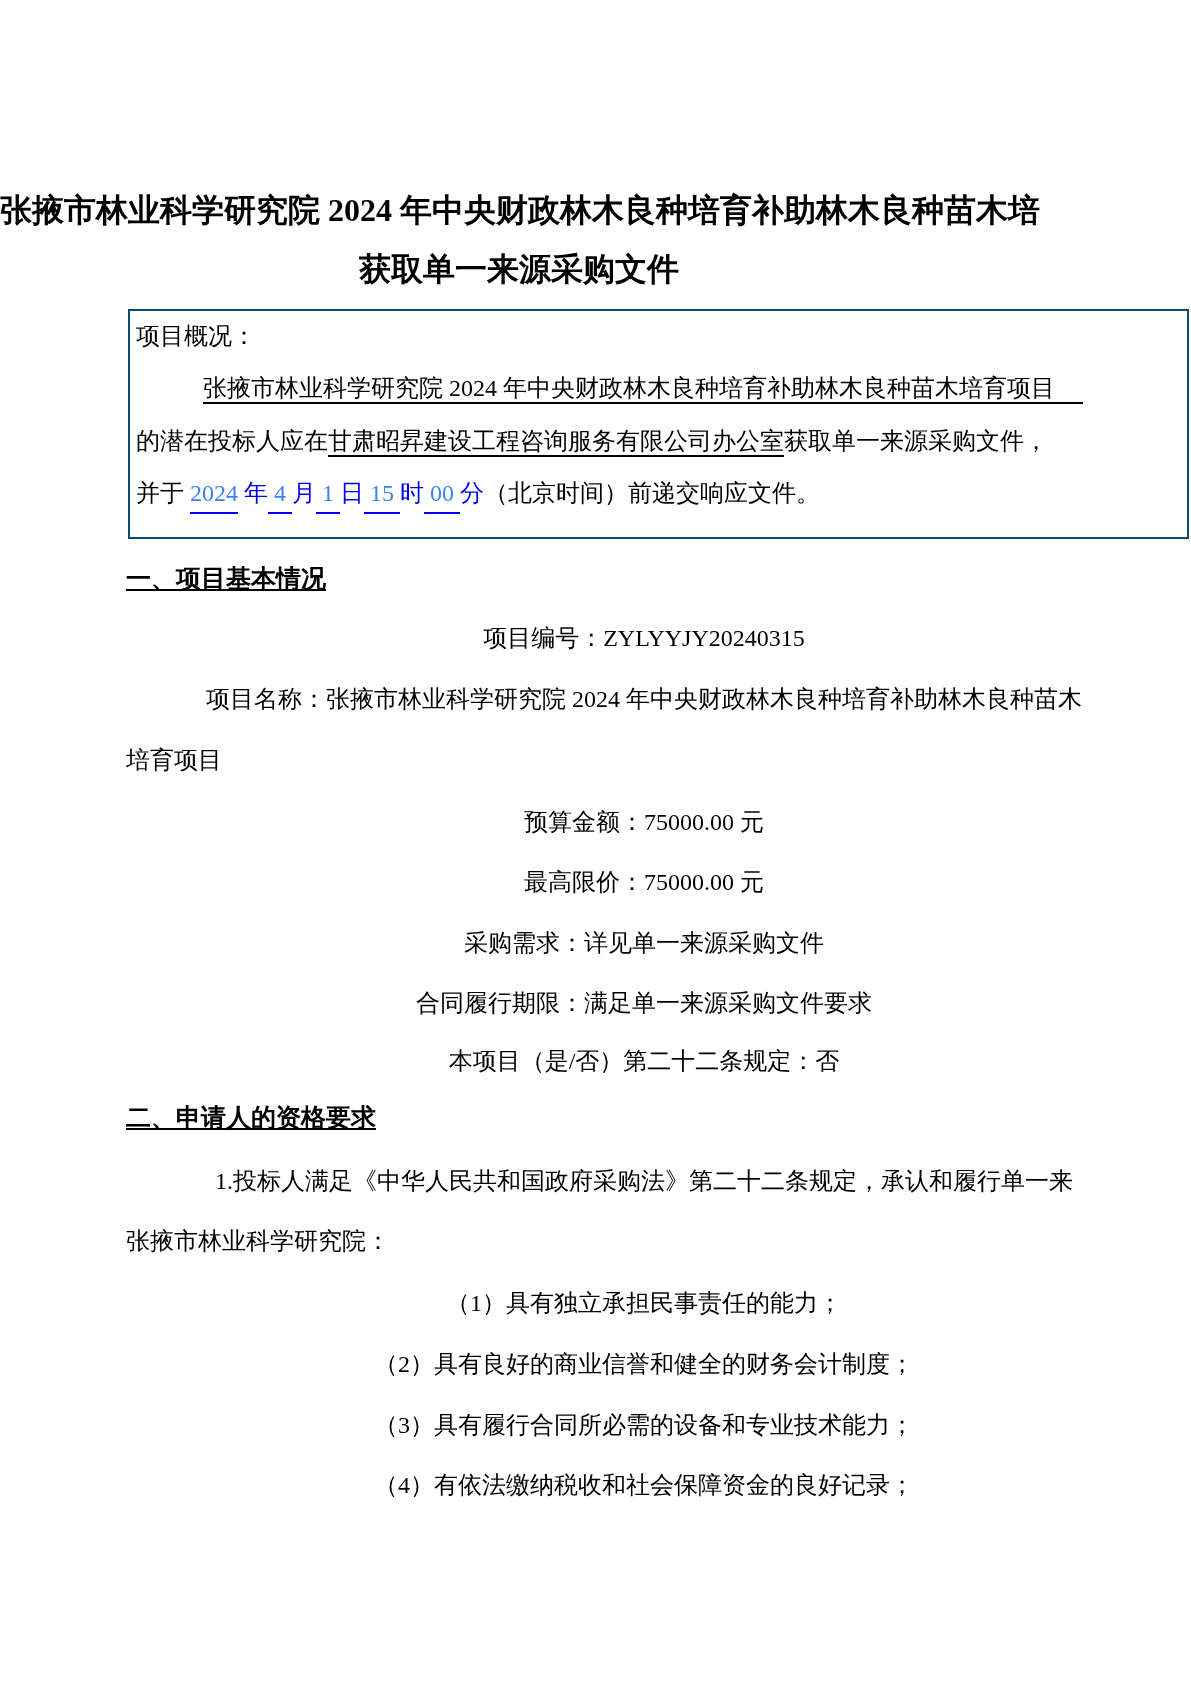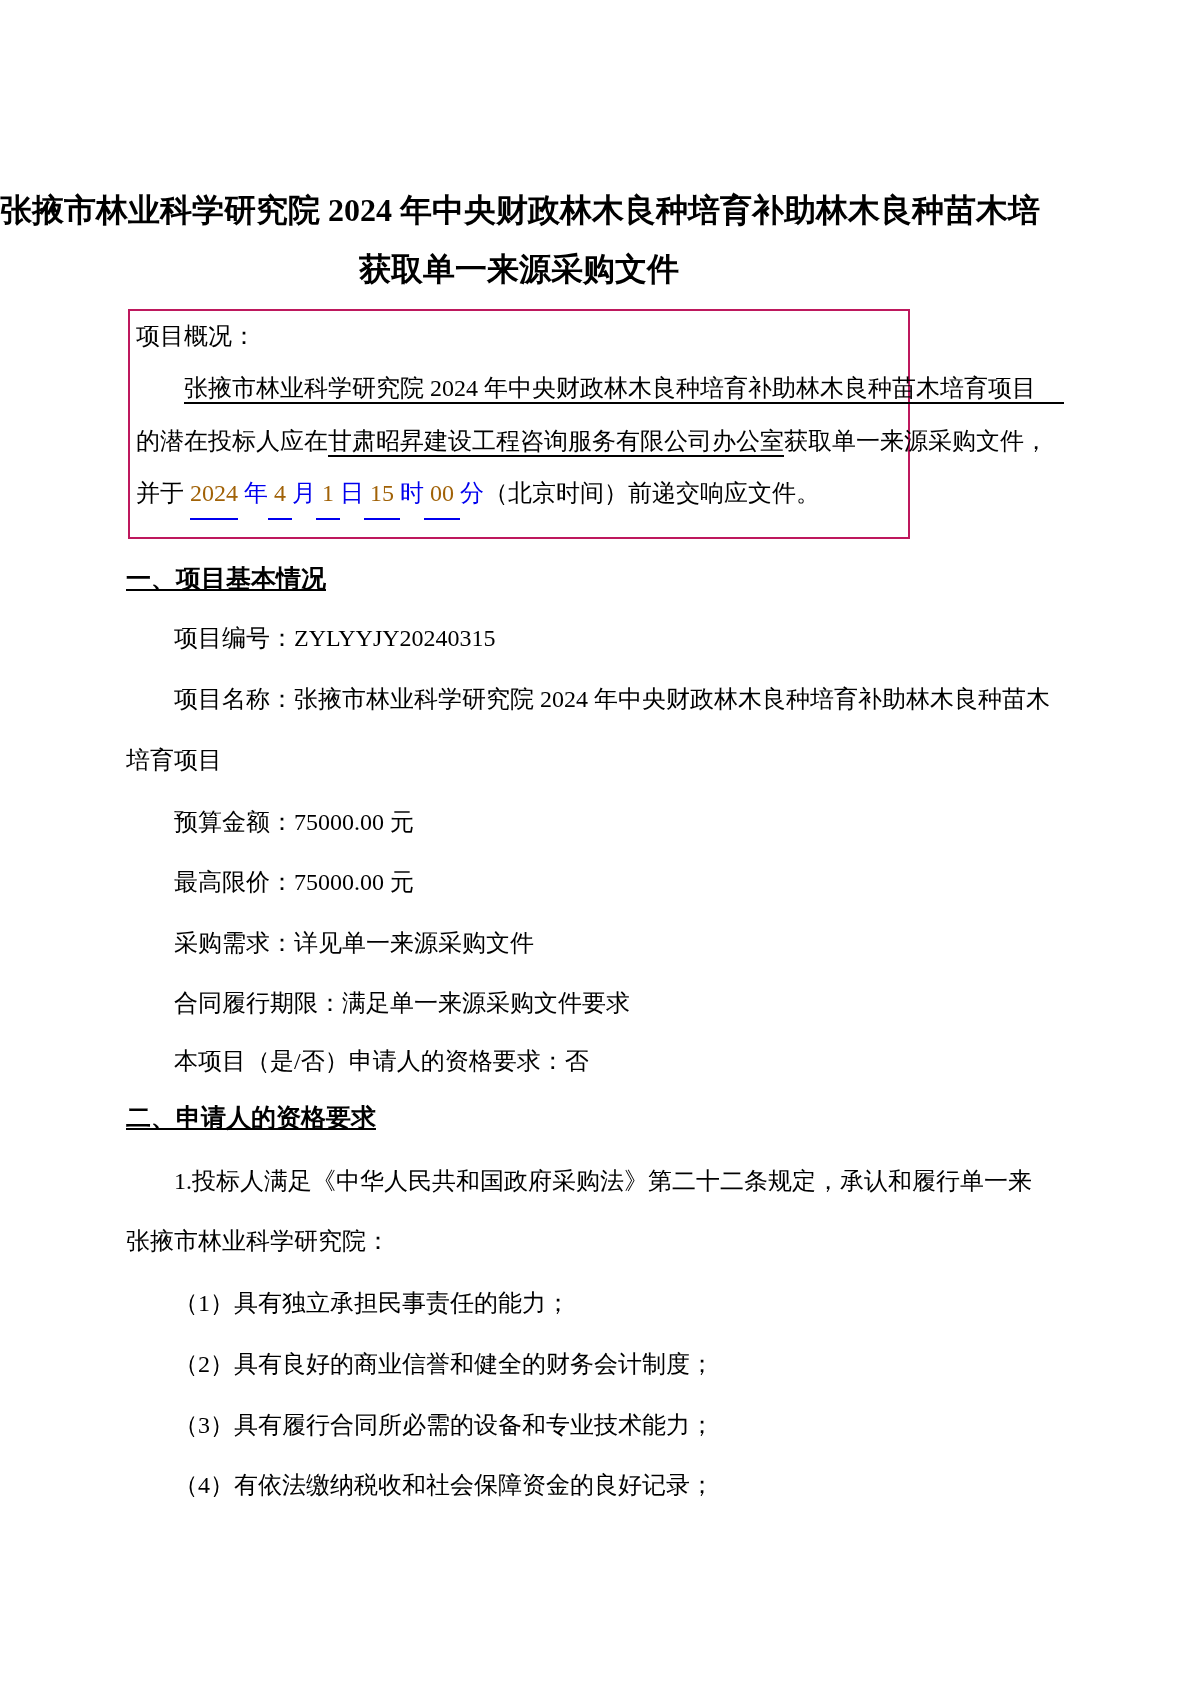--- a/index.html
+++ b/index.html
@@ -9,46 +9,46 @@
     background:#ffffff;
     font-family:"Liberation Serif","DejaVu Serif",serif;
     color:#000000;
     overflow:hidden;
   }
   .ln{
     position:absolute;left:126px;width:940px;
     font-size:24px;line-height:30px;
     white-space:nowrap;
   }
-  .ind{padding-left:48px;}
+  .ind{padding-left:48px;text-align:center;}
   .title{
     left:0;width:1038px;text-align:center;
     font-weight:bold;font-size:32px;line-height:38px;
   }
   .hd{
     font-weight:bold;font-size:25px;
     font-family:"Liberation Sans","DejaVu Sans",sans-serif;
     text-decoration:underline;
   }
   .box{
     position:absolute;left:128px;top:309px;
-    width:782px;height:230px;
-    border:2px solid #be185d;
+    width:1061px;height:230px;
+    border:2px solid #0c4a6e;
     box-sizing:border-box;
     background:#ffffff;
   }
   .bln{
     position:absolute;left:6px;width:918px;
     font-size:24px;line-height:30px;
     white-space:nowrap;
   }
   .u{border-bottom:2px solid #000000;padding-bottom:1px;margin-top:44px;}
   .u-ext{border-bottom:2px solid #000000;padding-bottom:1px;padding-right:28px;}
   .blue{color:#0000EE;}
-  .blue-u{color:#a16207;border-bottom:2px solid #0000EE;padding-bottom:12px;}
+  .blue-u{color:#3b82f6;border-bottom:2px solid #0000EE;padding-bottom:6px;}
 </style>
 </head>
 <body>
 
 <div class="page">
 
   <div class="ln title" style="top:191px">张掖市林业科学研究院 2024 年中央财政林木良种培育补助林木良种苗木培</div>
   <div class="ln title" style="top:250px">获取单一来源采购文件</div>
 
   <div class="box">
@@ -59,21 +59,21 @@
   </div>
 
   <div class="ln hd" style="top:563px">一、项目基本情况</div>
   <div class="ln ind" style="top:623px">项目编号：ZYLYYJY20240315</div>
   <div class="ln ind" style="top:684px">项目名称：张掖市林业科学研究院 2024 年中央财政林木良种培育补助林木良种苗木</div>
   <div class="ln" style="top:745px">培育项目</div>
   <div class="ln ind" style="top:807px">预算金额：75000.00 元</div>
   <div class="ln ind" style="top:867px">最高限价：75000.00 元</div>
   <div class="ln ind" style="top:928px">采购需求：详见单一来源采购文件</div>
   <div class="ln ind" style="top:988px">合同履行期限：满足单一来源采购文件要求</div>
-  <div class="ln ind" style="top:1046px">本项目（是/否）申请人的资格要求：否</div>
+  <div class="ln ind" style="top:1046px">本项目（是/否）第二十二条规定：否</div>
 
   <div class="ln hd" style="top:1102px">二、申请人的资格要求</div>
   <div class="ln ind" style="top:1166px">1.投标人满足《中华人民共和国政府采购法》第二十二条规定，承认和履行单一来</div>
   <div class="ln" style="top:1226px">张掖市林业科学研究院：</div>
   <div class="ln ind" style="top:1288px">（1）具有独立承担民事责任的能力；</div>
   <div class="ln ind" style="top:1349px">（2）具有良好的商业信誉和健全的财务会计制度；</div>
   <div class="ln ind" style="top:1410px">（3）具有履行合同所必需的设备和专业技术能力；</div>
   <div class="ln ind" style="top:1470px">（4）有依法缴纳税收和社会保障资金的良好记录；</div>
 
 </div>

